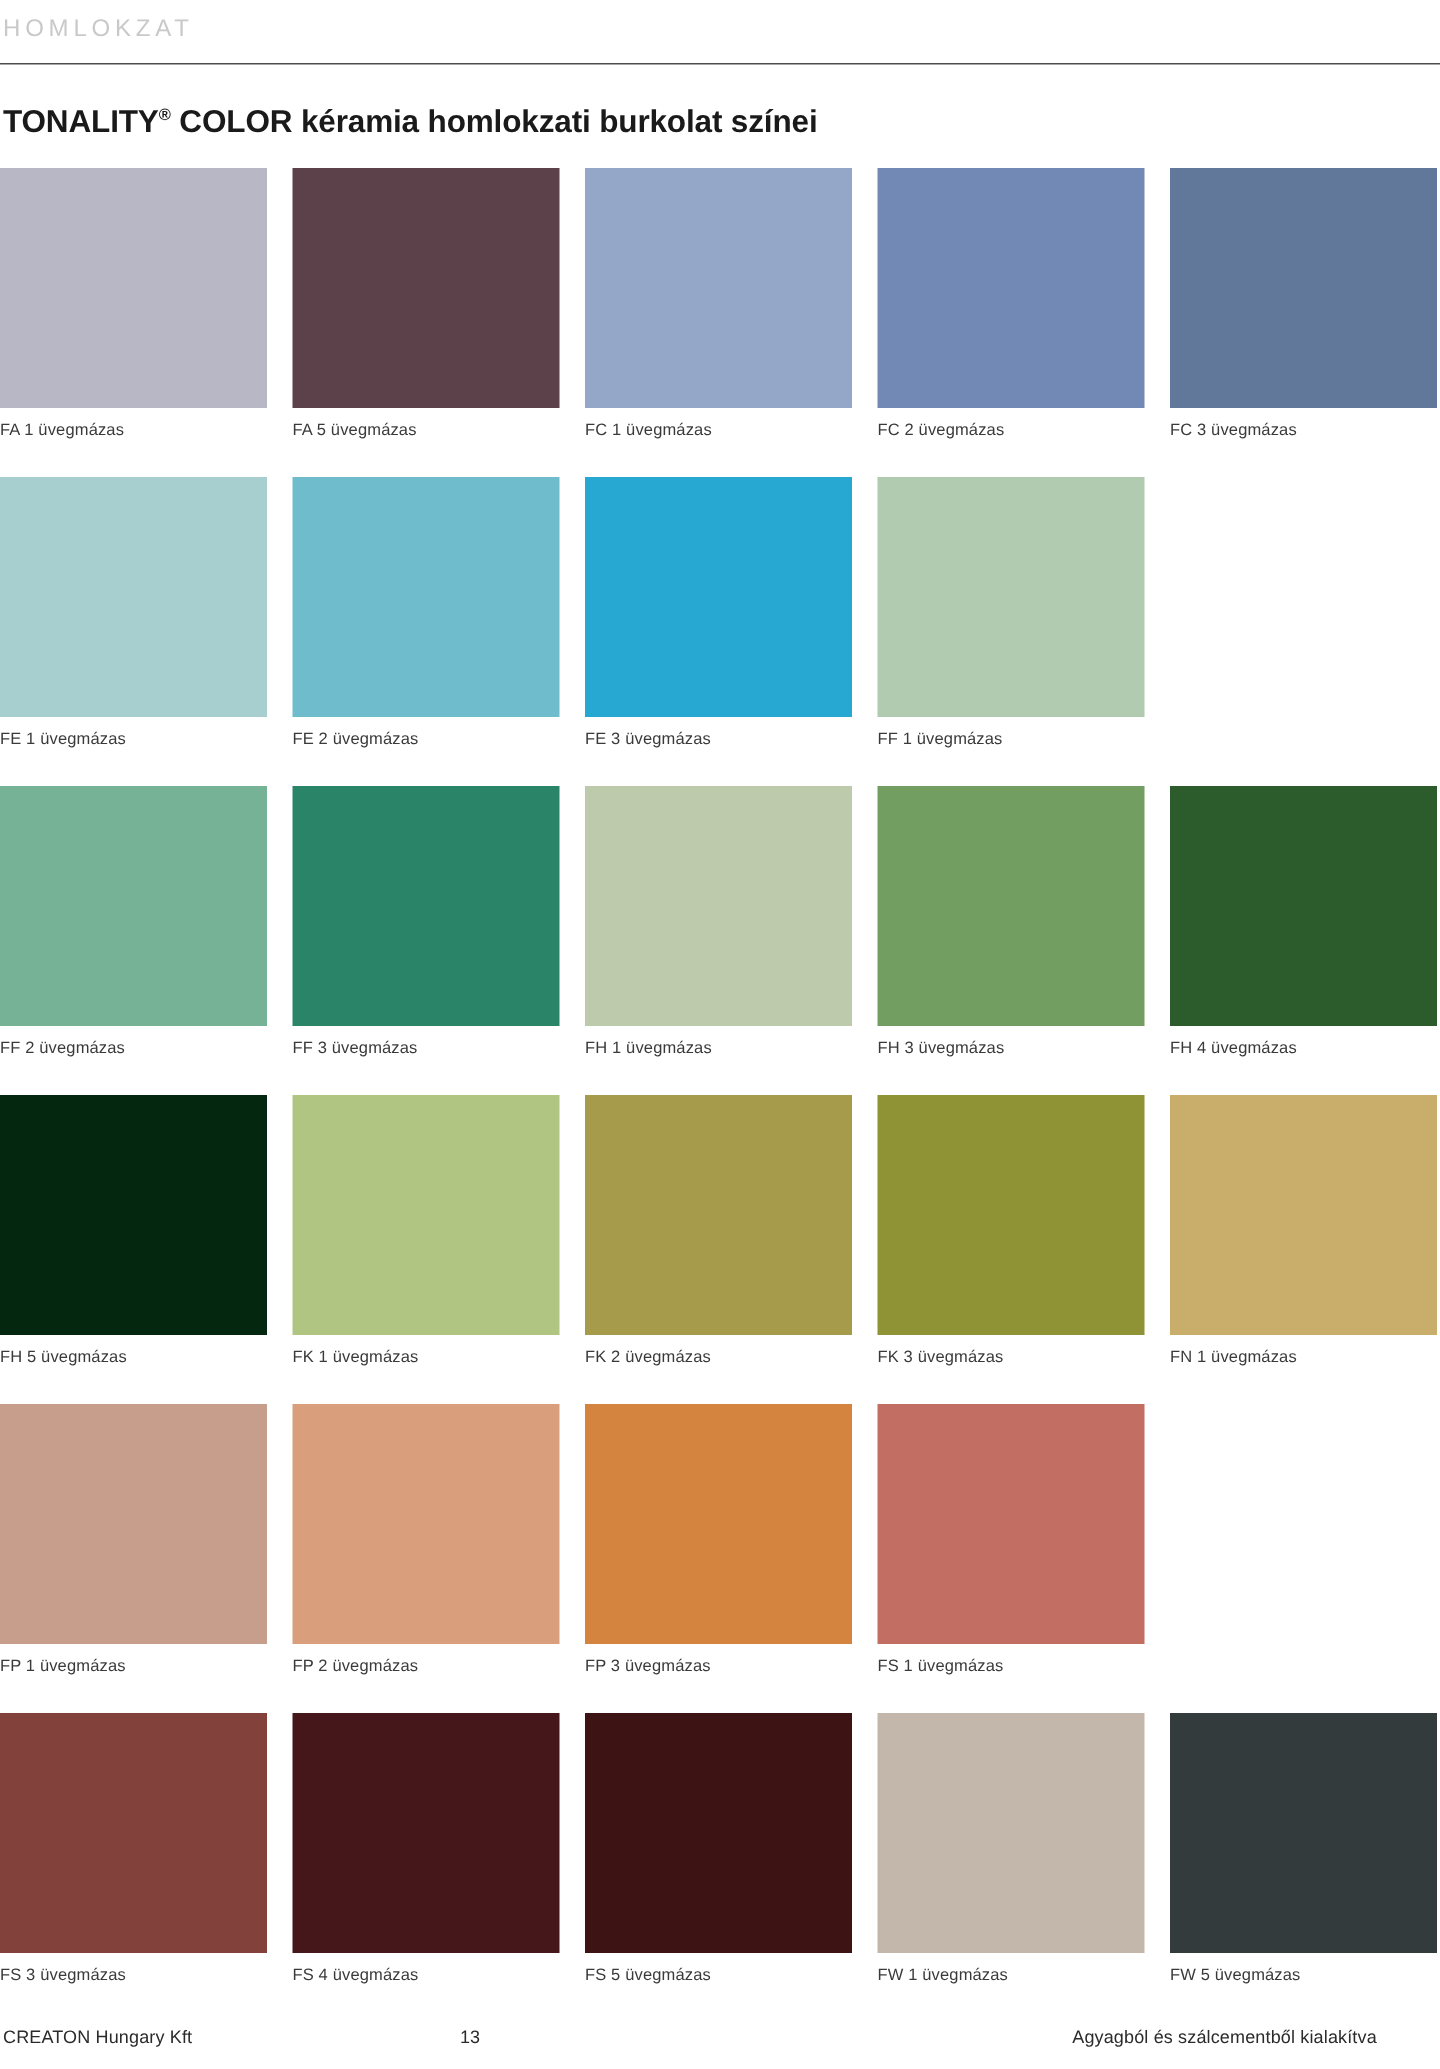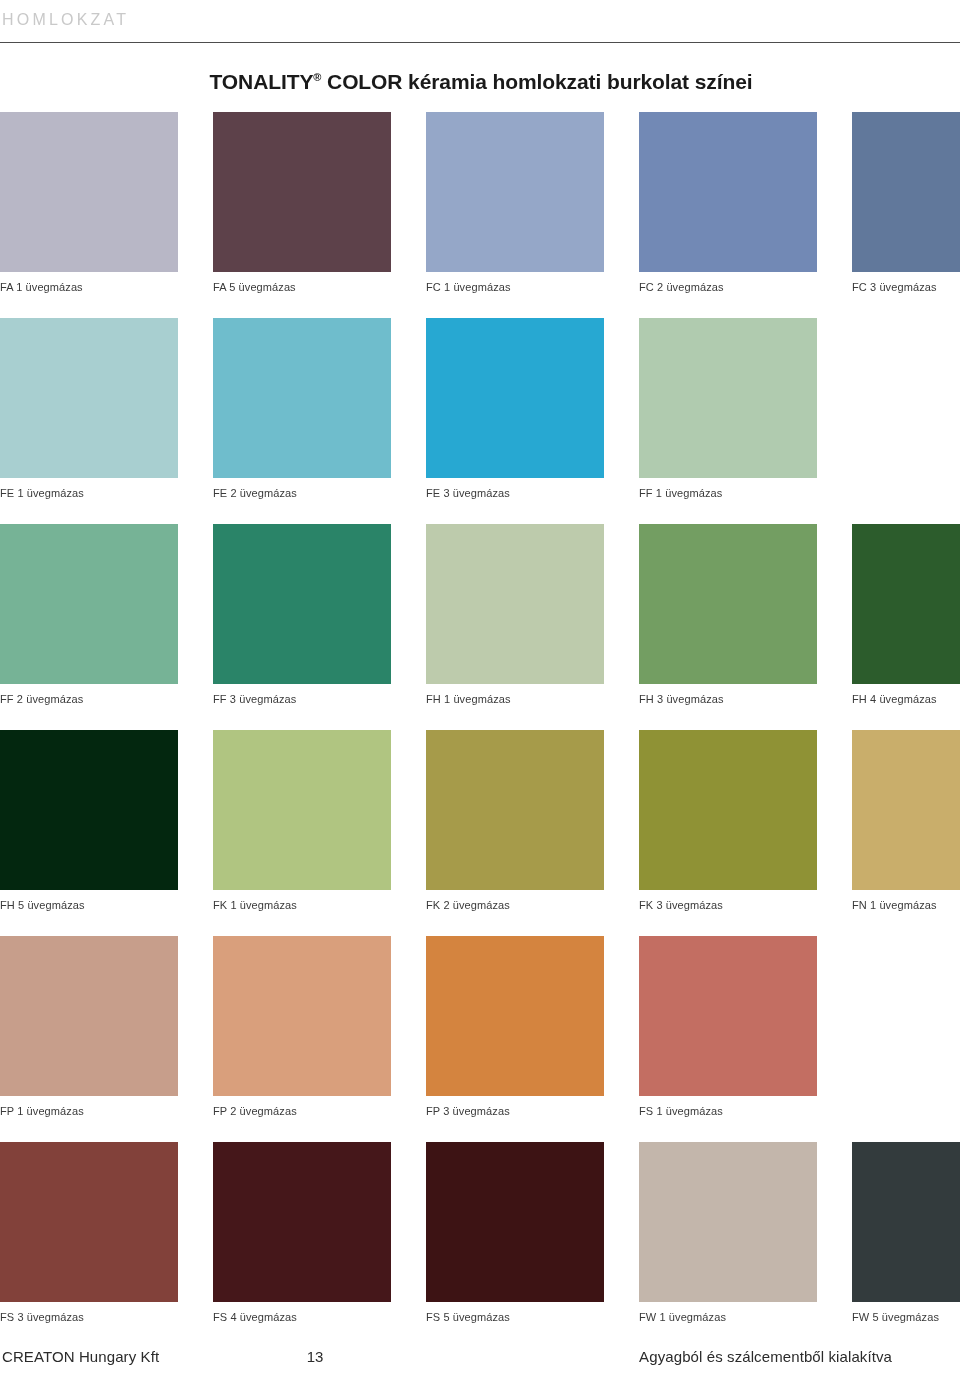--- a/index.html
+++ b/index.html
@@ -43,39 +43,38 @@
 
   
   .title {
     font-size: 21px;
     font-weight: 700;
     color: #1a1a1a;
     letter-spacing: -0.1px;
     margin-top: 26px;
     padding-left: 2px;
     line-height: 26px;
-    text-align: center;
   }
   .title sup {
     font-size: 11px;
     vertical-align: super;
     line-height: 0;
   }
 
   
   .grid {
     margin-top: 17px;
     display: flex;
     flex-direction: column;
     row-gap: 0px;
   }
   .grid-row {
     display: grid;
     grid-template-columns: repeat(5, 178px);
-    column-gap: 35px;
+    column-gap: 17px;
     margin-bottom: 24px;
   }
   .swatch-cell {
     display: flex;
     flex-direction: column;
   }
   .swatch {
     width: 178px;
     height: 160px;
     display: block;
@@ -90,27 +89,27 @@
   }
 
   
   .footer {
     position: absolute;
     left: 0;
     bottom: 14px;
     width: 920px;
     display: flex;
     align-items: baseline;
-    font-size: 15px;
+    font-size: 12px;
     color: #2b2b2b;
     letter-spacing: 0.1px;
   }
   .footer-left  { flex: 0 0 33.33%; text-align: left; padding-left: 2px; }
   .footer-center{ flex: 0 0 33.33%; text-align: left; }
-  .footer-right { flex: 0 0 33.33%; text-align: center; padding-right: 2px; }
+  .footer-right { flex: 0 0 33.33%; text-align: right; padding-right: 2px; }
 </style>
 </head>
 <body>
 
 <div class="page">
 
   <div class="header">
     <div class="header-kicker">HOMLOKZAT</div>
     <div class="header-rule"></div>
   </div>

